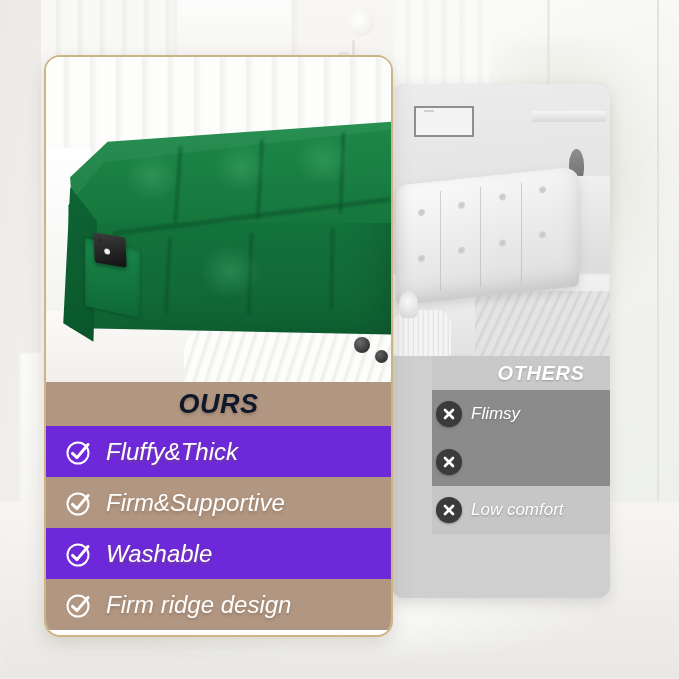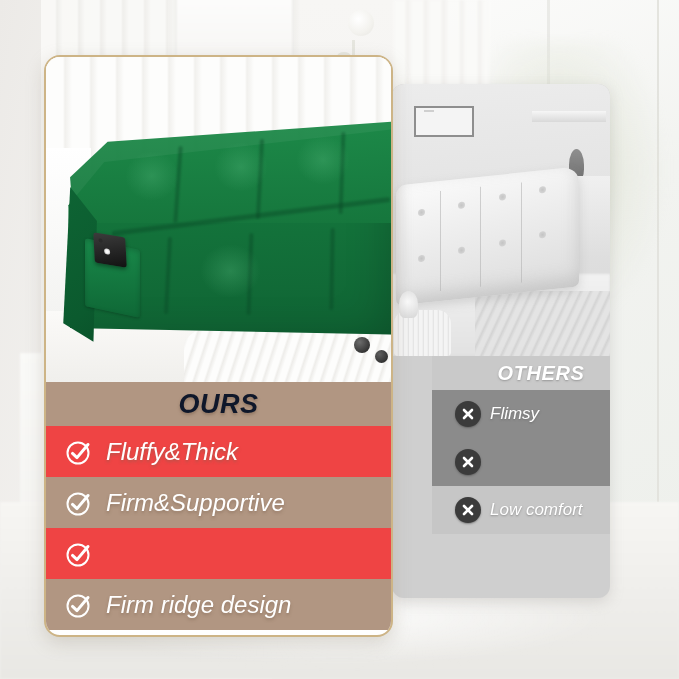--- a/index.html
+++ b/index.html
@@ -91,21 +91,21 @@
   .op-stool{position:absolute;left:1%;bottom:0%;width:26%;height:17%;
       background:repeating-linear-gradient(90deg,#f4f4f4 0px,#f4f4f4 3px,#e0e0e0 5px);
       border-radius:14px 14px 4px 4px;filter:blur(.5px);}
   .op-lamp{position:absolute;left:3%;bottom:14%;width:9%;height:10%;
       background:radial-gradient(circle at 45% 40%,#fafafa,#d5d5d5);
       border-radius:50% 50% 30% 30%;filter:blur(.6px);}
 
   .others-head{height:34px;background:#c9c9c9;display:flex;align-items:center;justify-content:center;}
   .others-head span{color:#ffffff;font-size:20px;font-weight:bold;font-style:italic;
       letter-spacing:.6px;text-shadow:0 1px 2px rgba(110,110,110,.55);}
-  .others-row{height:48px;display:flex;align-items:center;padding-left:23px;gap:9px;}
+  .others-row{height:48px;display:flex;align-items:center;padding-left:4px;gap:9px;}
   .others-row.dark{background:#8b8b8b;}
   .others-row.light{background:#c6c6c6;}
   .others-row .lbl{color:#ffffff;font-size:17px;font-style:italic;font-weight:500;
       text-shadow:0 1px 2px rgba(90,90,90,.5);white-space:nowrap;}
   .x-icon{width:26px;height:26px;flex:none;border-radius:50%;background:#3b3b3b;
       display:flex;align-items:center;justify-content:center;
       box-shadow:0 1px 2px rgba(60,60,60,.5);}
   .x-icon svg{display:block;}
 
   
@@ -158,21 +158,21 @@
       box-shadow:0 2px 4px rgba(0,0,0,.4);}
   .phone-lens{position:absolute;width:6px;height:6px;border-radius:50%;
       background:radial-gradient(circle,#fbfbfb 30%,#9a9a9a 100%);left:30%;top:46%;}
   .phone-cam{position:absolute;width:4px;height:4px;border-radius:50%;background:#2a2a2a;left:14%;top:16%;}
 
   .ours-head{height:44px;background:#b19682;display:flex;align-items:center;justify-content:center;}
   .ours-head span{color:#0f172a;font-size:27px;font-weight:bold;font-style:italic;
       letter-spacing:.5px;text-shadow:0 2px 3px rgba(120,95,75,.55);}
   .ours-row{height:51px;display:flex;align-items:center;padding-left:18px;gap:12px;}
   .ours-row.dark{background:#b19682;}
-  .ours-row.light{background:#ef4444;}
+  .ours-row.light{background:#6d28d9;}
   .ours-row .lbl{color:#ffffff;font-size:24px;font-style:italic;font-weight:500;
       text-shadow:0 2px 3px rgba(125,100,80,.5);white-space:nowrap;}
   .check-icon{width:30px;height:30px;flex:none;position:relative;}
   .check-icon svg{display:block;overflow:visible;}
 </style>
 </head>
 <body>
 
 <div class="bg-scene">
   <div class="bg-wall-left"></div>
@@ -324,20 +324,21 @@
       <span class="lbl">Firm&amp;Supportive</span>
     </div>
 
     <div class="ours-row light">
       <span class="check-icon">
         <svg width="30" height="30" viewBox="0 0 30 30">
           <circle cx="14" cy="16" r="10.5" fill="none" stroke="#ffffff" stroke-width="2"></circle>
           <path d="M8.5 16.4 L13 20.6 L24 7.5" fill="none" stroke="#ffffff" stroke-width="3" stroke-linecap="round" stroke-linejoin="round"></path>
         </svg>
       </span>
+      <span class="lbl">Washable</span>
     </div>
 
     <div class="ours-row dark">
       <span class="check-icon">
         <svg width="30" height="30" viewBox="0 0 30 30">
           <circle cx="14" cy="16" r="10.5" fill="none" stroke="#ffffff" stroke-width="2"></circle>
           <path d="M8.5 16.4 L13 20.6 L24 7.5" fill="none" stroke="#ffffff" stroke-width="3" stroke-linecap="round" stroke-linejoin="round"></path>
         </svg>
       </span>
       <span class="lbl">Firm ridge design</span>

